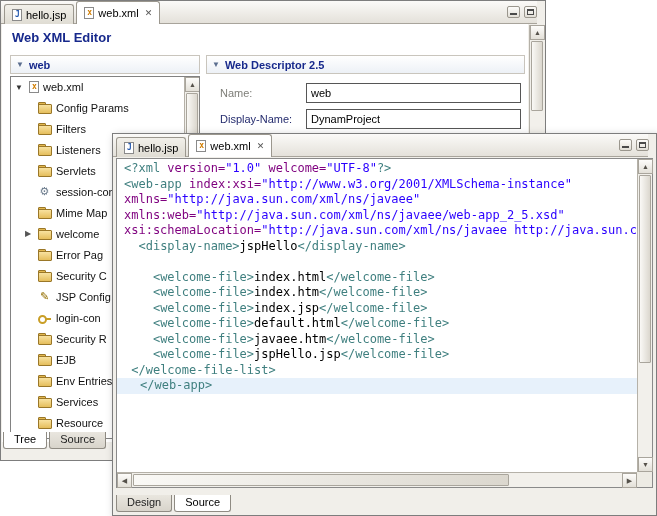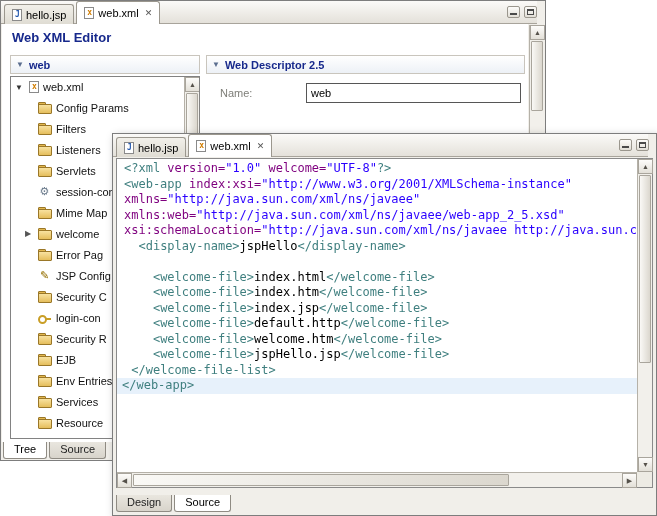--- a/index.html
+++ b/index.html
@@ -87,32 +87,32 @@
   #form-panel{position:absolute;left:204px;top:31px;right:3px;bottom:3px}
   #form-rows{position:absolute;left:0;right:0;top:28px}
   .form-row{position:relative;height:26px}
   .form-label{position:absolute;left:14px;top:4px;font-size:11px}
   .form-row:nth-child(1) .form-label{color:#7E7E78}
   .form-row:nth-child(2) .form-label{color:#252C6E}
   .form-input{position:absolute;left:100px;top:0;width:215px;height:20px;border:1px solid #565656;
               font-size:11px;padding:0 4px;box-sizing:border-box;background:#fff;color:#000;
               font-family:"Liberation Sans",sans-serif;outline:none}
   #back-vscroll{top:24px;right:1px;bottom:19px;width:15px}
-  #back-bottom-tabs{left:2px;bottom:1px}
+  #back-bottom-tabs{left:2px;bottom:11px}
 
   
   #front-window{left:112px;top:133px;width:545px;height:383px;z-index:2;
                 box-shadow:3px 3px 9px rgba(0,0,0,0.28)}
   #editor-region{position:absolute;left:3px;right:3px;top:24px;bottom:27px;
                  border:1px solid #8A8A8A;background:#fff;box-sizing:border-box}
   #code-viewport{position:absolute;left:0;top:0;right:15px;bottom:15px;overflow:hidden;background:#fff;
                  font-family:"DejaVu Sans Mono","Liberation Mono",monospace;font-size:12px;
                  line-height:15.5px;padding:2px 0 0 7px;box-sizing:border-box}
   .code-line{white-space:pre;height:15.5px}
-  .code-line.hl{background:var(--current-line-bg,#E7F1FB);margin-left:-7px;padding-left:5px}
+  .code-line.hl{background:var(--current-line-bg,#E7F1FB);margin-left:-7px;padding-left:23px}
   .tok-tag{color:var(--code-tag,#3F7F7F)}
   .tok-attr{color:var(--code-attr,#7F007F)}
   .tok-val{color:var(--code-value,#2A00FF)}
   .tok-text,.tok-plain{color:var(--code-content,#000000)}
   #front-vscroll{top:0;right:0;bottom:15px;width:15px}
   #front-hscroll{left:0;right:15px;bottom:0;height:15px}
   #scroll-corner{position:absolute;right:0;bottom:0;width:15px;height:15px;background:#EDEBE4}
   #front-bottom-tabs{left:3px;bottom:3px}
 </style>
 </head>
@@ -189,27 +189,27 @@
               <span class="icon icon-folder"></span>
               <span class="tree-label">welcome</span>
             </div>
             <div class="tree-row child">
               <span class="twisty-closed"></span>
               <span class="icon icon-folder"></span>
               <span class="tree-label">Error Pag</span>
             </div>
             <div class="tree-row child">
               <span class="twisty-closed"></span>
+              <span class="icon icon-folder"></span>
+              <span class="tree-label">Security C</span>
+            </div>
+            <div class="tree-row child">
+              <span class="twisty-closed"></span>
               <span class="icon icon-glyph icon-pencil"></span>
               <span class="tree-label">JSP Config</span>
-            </div>
-            <div class="tree-row child">
-              <span class="twisty-closed"></span>
-              <span class="icon icon-folder"></span>
-              <span class="tree-label">Security C</span>
             </div>
             <div class="tree-row child">
               <span class="twisty-closed"></span>
               <span class="icon icon-key"></span>
               <span class="tree-label">login-con</span>
             </div>
             <div class="tree-row child">
               <span class="twisty-closed"></span>
               <span class="icon icon-folder"></span>
               <span class="tree-label">Security R</span>
@@ -245,20 +245,24 @@
 
     <div id="form-panel">
       <div class="section-header">
         <span class="twisty"></span>
         <span class="section-title">Web Descriptor 2.5</span>
       </div>
       <div id="form-rows">
           <div class="form-row">
             <label class="form-label">Name:</label>
             <input class="form-input" value="web" style="">
+          </div>
+          <div class="form-row">
+            <label class="form-label">Display-Name:</label>
+            <input class="form-input" value="DynamProject" style="">
           </div>
         </div>
     </div>
   </div>
 
   <div class="vscroll" id="back-vscroll">
     <span class="sb-btn arr-up" style="top:0;left:0"></span>
     <span class="sb-thumb" style="left:1px;right:1px;top:16px;height:70px"></span>
     <span class="sb-btn arr-down" style="bottom:0;left:0"></span>
   </div>
@@ -295,22 +299,22 @@
         <div class="code-line"><span class="tok-tag">&lt;?xml </span><span class="tok-attr">version=</span><span class="tok-val">"1.0"</span><span class="tok-plain"> </span><span class="tok-attr">welcome=</span><span class="tok-val">"UTF-8"</span><span class="tok-tag">?&gt;</span></div>
         <div class="code-line"><span class="tok-tag">&lt;web-app </span><span class="tok-attr">index:xsi=</span><span class="tok-val">"http://www.w3.org/2001/XMLSchema-instance"</span></div>
         <div class="code-line"><span class="tok-attr">xmlns=</span><span class="tok-val">"http://java.sun.com/xml/ns/javaee"</span></div>
         <div class="code-line"><span class="tok-attr">xmlns:web=</span><span class="tok-val">"http://java.sun.com/xml/ns/javaee/web-app_2_5.xsd"</span></div>
         <div class="code-line"><span class="tok-attr">xsi:schemaLocation=</span><span class="tok-val">"http://java.sun.com/xml/ns/javaee http://java.sun.com/xml/</span></div>
         <div class="code-line"><span class="tok-plain">  </span><span class="tok-tag">&lt;display-name&gt;</span><span class="tok-text">jspHello</span><span class="tok-tag">&lt;/display-name&gt;</span></div>
         <div class="code-line"><span class="tok-plain">  </span></div>
         <div class="code-line"><span class="tok-plain">    </span><span class="tok-tag">&lt;welcome-file&gt;</span><span class="tok-text">index.html</span><span class="tok-tag">&lt;/welcome-file&gt;</span></div>
         <div class="code-line"><span class="tok-plain">    </span><span class="tok-tag">&lt;welcome-file&gt;</span><span class="tok-text">index.htm</span><span class="tok-tag">&lt;/welcome-file&gt;</span></div>
         <div class="code-line"><span class="tok-plain">    </span><span class="tok-tag">&lt;welcome-file&gt;</span><span class="tok-text">index.jsp</span><span class="tok-tag">&lt;/welcome-file&gt;</span></div>
-        <div class="code-line"><span class="tok-plain">    </span><span class="tok-tag">&lt;welcome-file&gt;</span><span class="tok-text">default.http</span><span class="tok-tag">&lt;/welcome-file&gt;</span></div>
-        <div class="code-line"><span class="tok-plain">    </span><span class="tok-tag">&lt;welcome-file&gt;</span><span class="tok-text">welcome.htm</span><span class="tok-tag">&lt;/welcome-file&gt;</span></div>
+        <div class="code-line"><span class="tok-plain">    </span><span class="tok-tag">&lt;welcome-file&gt;</span><span class="tok-text">default.html</span><span class="tok-tag">&lt;/welcome-file&gt;</span></div>
+        <div class="code-line"><span class="tok-plain">    </span><span class="tok-tag">&lt;welcome-file&gt;</span><span class="tok-text">javaee.htm</span><span class="tok-tag">&lt;/welcome-file&gt;</span></div>
         <div class="code-line"><span class="tok-plain">    </span><span class="tok-tag">&lt;welcome-file&gt;</span><span class="tok-text">jspHello.jsp</span><span class="tok-tag">&lt;/welcome-file&gt;</span></div>
         <div class="code-line"><span class="tok-plain"> </span><span class="tok-tag">&lt;/welcome-file-list&gt;</span></div>
         <div class="code-line hl"><span class="tok-tag">&lt;/web-app&gt;</span></div>
       </div>
 
     <div class="vscroll" id="front-vscroll">
       <span class="sb-btn arr-up" style="top:0;left:0"></span>
       <span class="sb-thumb" style="left:1px;right:1px;top:16px;height:188px"></span>
       <span class="sb-btn arr-down" style="bottom:0;left:0"></span>
     </div>

